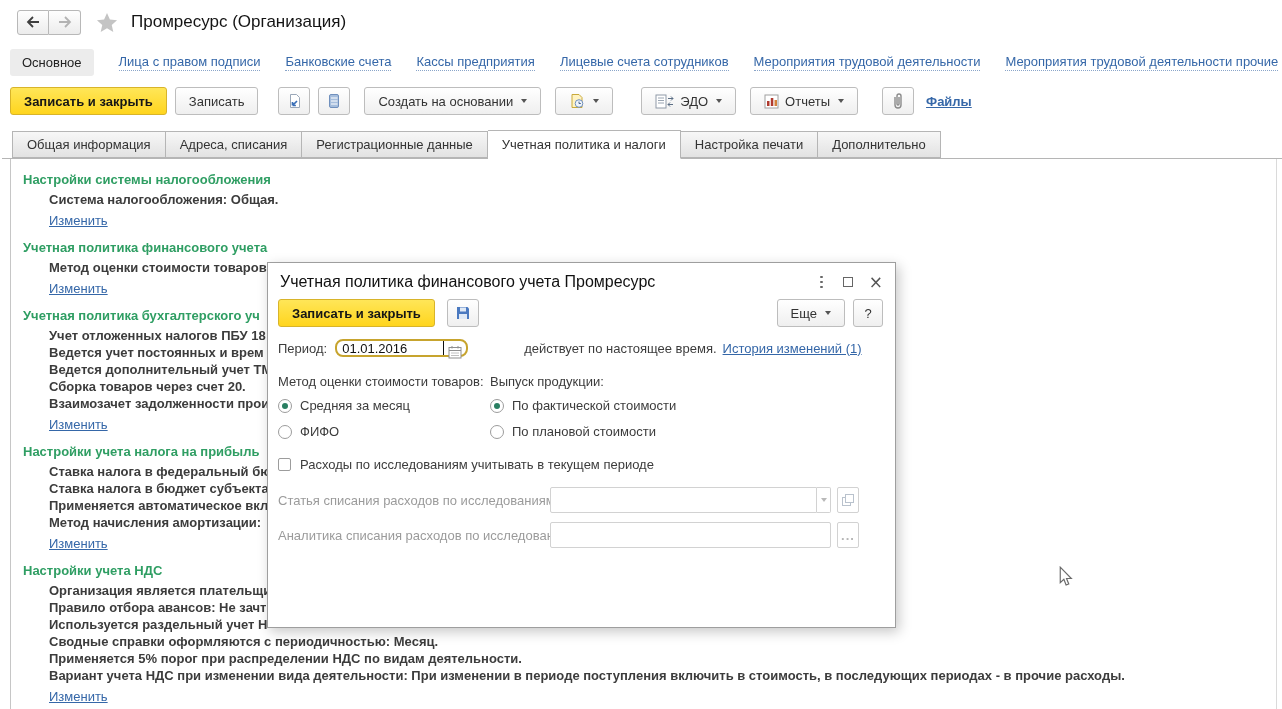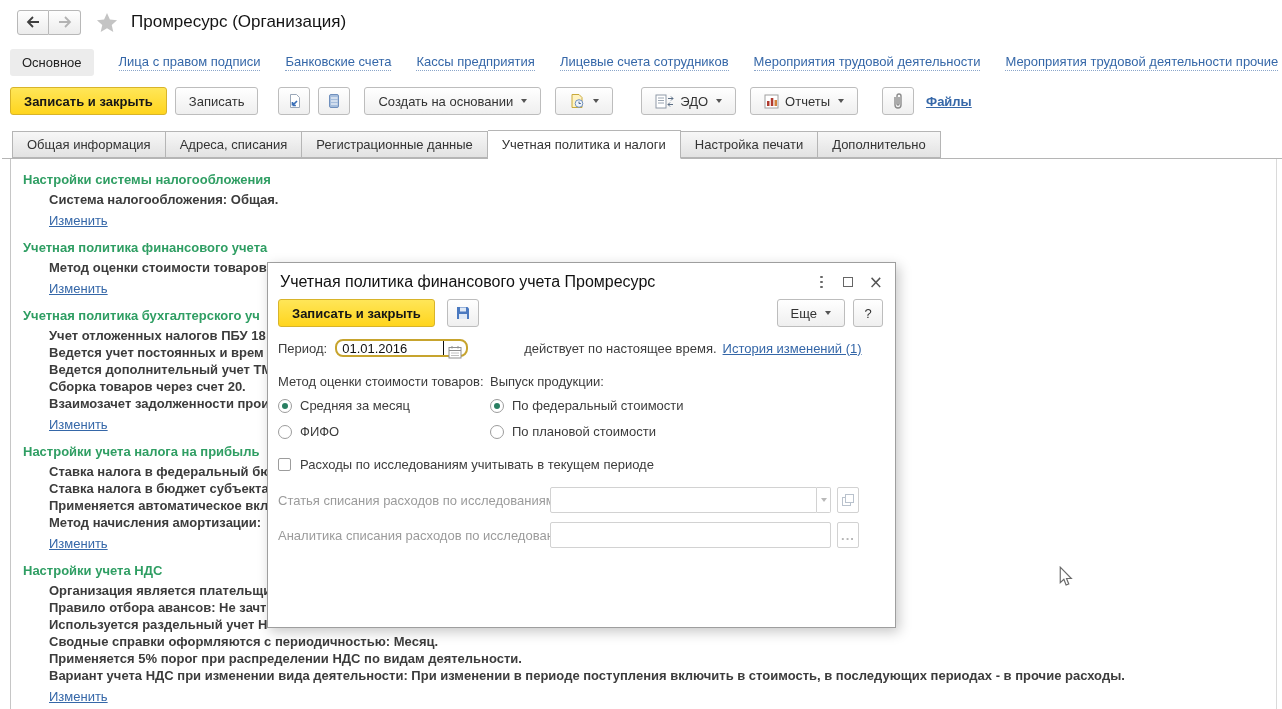--- a/index.html
+++ b/index.html
@@ -309,21 +309,21 @@
         </div>
         <div class="radio-row">
           <span class="radio"></span>
           <span>ФИФО</span>
         </div>
       </div>
       <div class="group">
         <div class="group-label">Выпуск продукции:</div>
         <div class="radio-row">
           <span class="radio sel"></span>
-          <span>По федеральный стоимости</span>
+          <span>По фактической стоимости</span>
         </div>
         <div class="radio-row">
           <span class="radio"></span>
           <span>По плановой стоимости</span>
         </div>
       </div>
     </div>
 
     <div class="dlg-row check-row">
       <span class="checkbox"></span>

